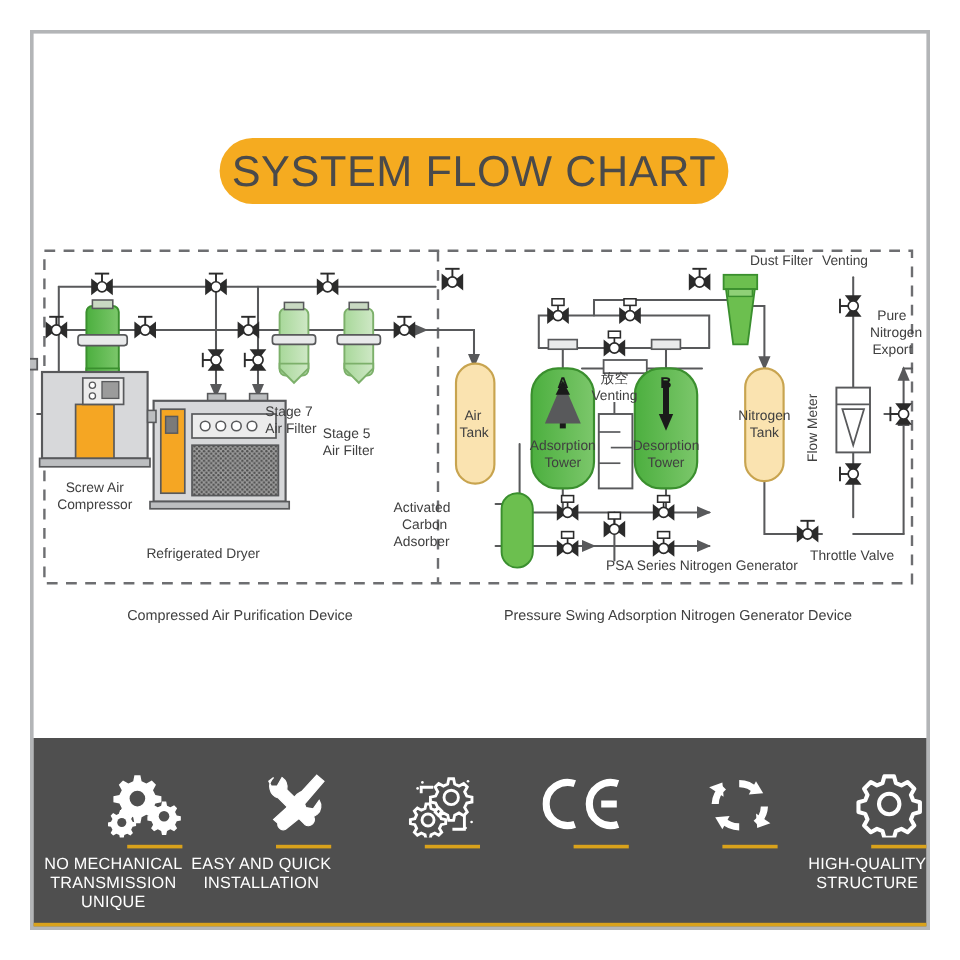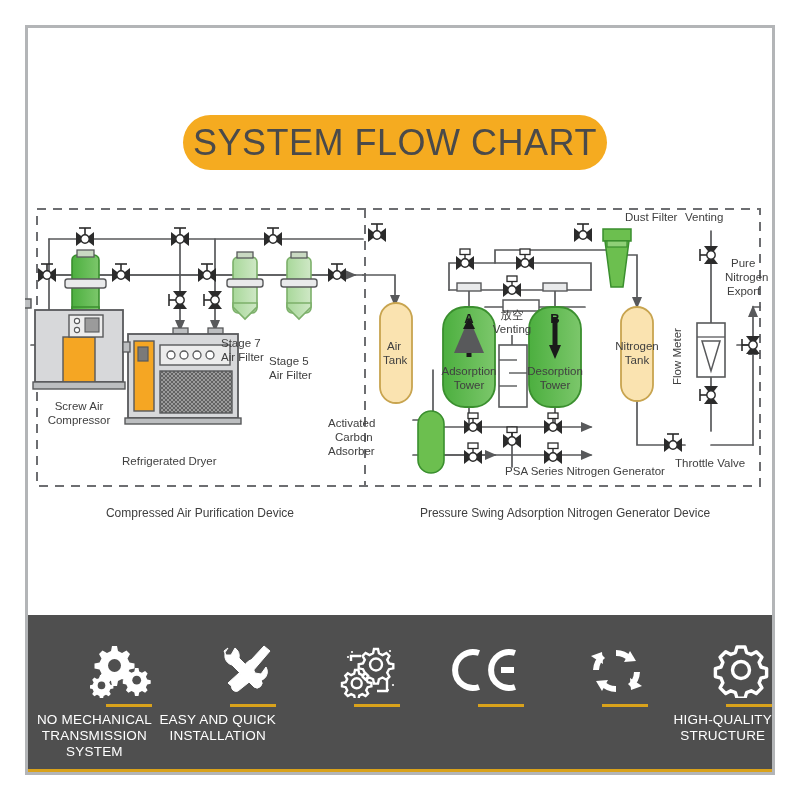--- a/index.html
+++ b/index.html
@@ -310,21 +310,21 @@
             <circle cx="46.7" cy="38.2" r="4.4" fill="#4f4f4f"></circle>
             <path d="M10 33 l3 0 .6 2.9 2.4 1.2 2.7-1.5 2.1 2.1 -1.5 2.7 1.2 2.4 2.9 .6 0 3 -2.9 .6 -1.2 2.4 1.5 2.7 -2.1 2.1 -2.7-1.5 -2.4 1.2 -.6 2.9 -3 0 -.6-2.9 -2.4-1.2 -2.7 1.5 -2.1-2.1 1.5-2.7 -1.2-2.4 -2.9-.6 0-3 2.9-.6 1.2-2.4 -1.5-2.7 2.1-2.1 2.7 1.5 2.4-1.2z"></path>
             <circle cx="11.5" cy="43.4" r="3.8" fill="#4f4f4f"></circle>
           </g>
         </svg>
       </div>
       <div class="rule"></div>
       <div class="lbl">
         <div>NO MECHANICAL</div>
         <div>TRANSMISSION</div>
-        <div>SYSTEM</div>
+        <div>UNIQUE</div>
       </div>
     </div>
 
     <div class="feat">
       <div class="ic">
         <svg width="62" height="56" viewBox="0 0 62 56">
           <g fill="#ffffff" stroke="#ffffff" stroke-width="1">
             <path d="M16 6 a10 10 0 0 0 4 17 l22 22 a5 5 0 0 0 7-7 L27 16 a10 10 0 0 0-4-10 l-4 7 -5 0 -2-4z" transform="translate(-2,0)"></path>
             <path d="M50 4 l6 5 -24 28 -7-6z"></path>
             <path d="M25 31 l7 6 -10 11 -8-7z"></path>

